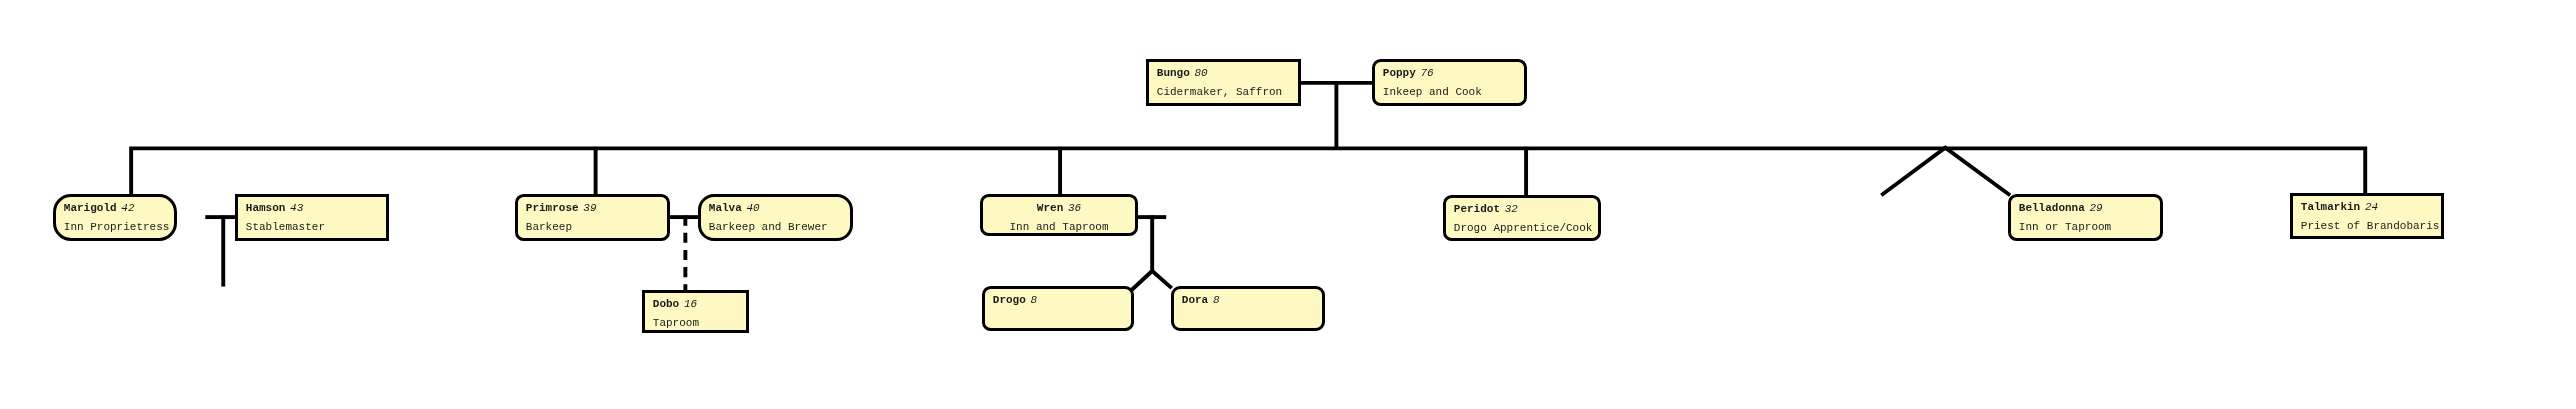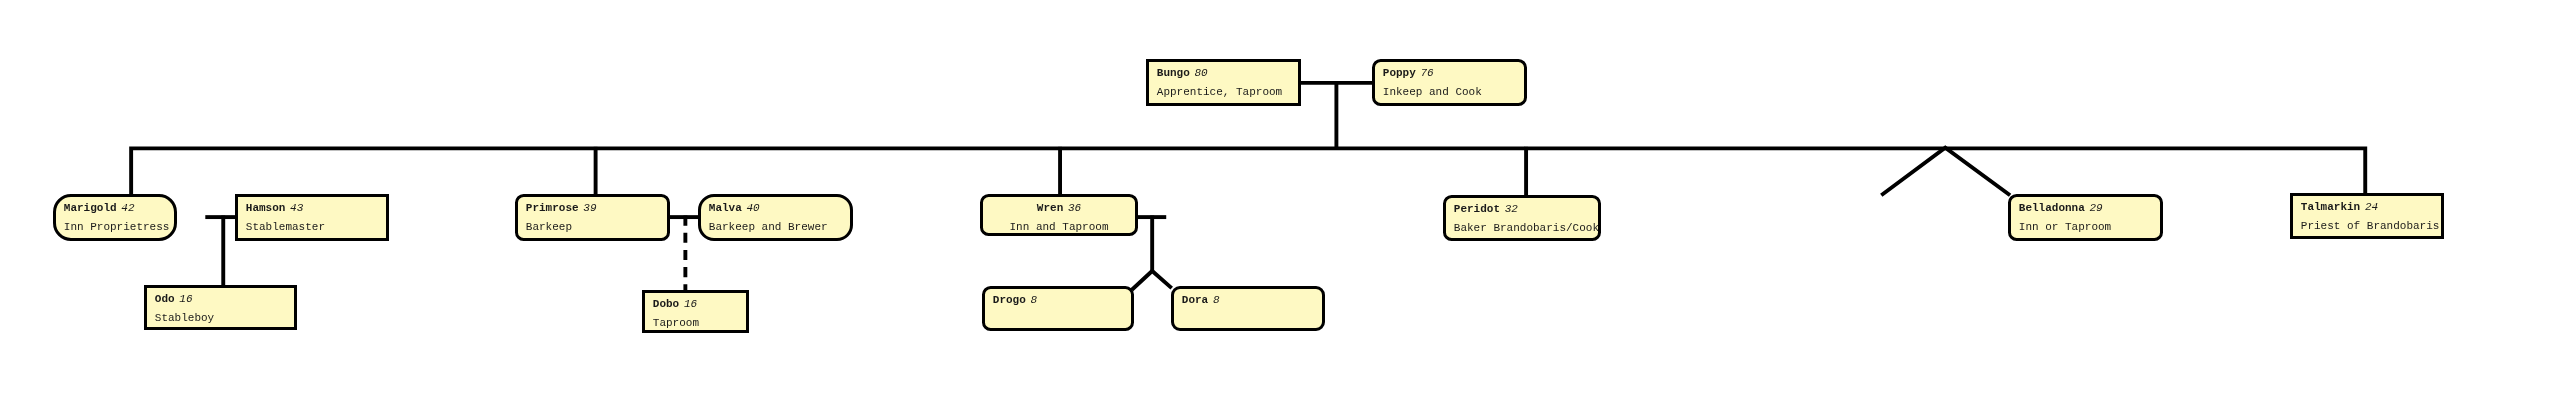--- a/index.html
+++ b/index.html
@@ -63,21 +63,21 @@
     <line x1="857" y1="278" x2="896" y2="278"></line>
     <line class="dashed" x1="878" y1="276" x2="878" y2="374"></line>
 
     <line x1="1456" y1="278" x2="1494" y2="278"></line>
     <line x1="1476" y1="276" x2="1476" y2="347"></line>
     <path d="M1450 371 L1476 347 L1501 369"></path>
   </svg>
 
   <div class="box" style="left:1146px; top:59px; width:155px; height:47px;">
     <div><span class="name">Bungo</span><span class="age">80</span></div>
-    <div class="role">Apprentice, Taproom</div>
+    <div class="role">Cidermaker, Saffron</div>
   </div>
   <div class="box rounded" style="left:1372px; top:59px; width:155px; height:47px;">
     <div><span class="name">Poppy</span><span class="age">76</span></div>
     <div class="role">Inkeep and Cook</div>
   </div>
 
   <div class="box rounded" style="left:53px; top:194px; width:124px; height:47px;border-radius:18px;">
     <div><span class="name">Marigold</span><span class="age">42</span></div>
     <div class="role">Inn Proprietress</div>
   </div>
@@ -92,35 +92,31 @@
   <div class="box rounded" style="left:698px; top:194px; width:155px; height:47px;border-radius:16px;">
     <div><span class="name">Malva</span><span class="age">40</span></div>
     <div class="role">Barkeep and Brewer</div>
   </div>
   <div class="box rounded" style="left:980px; top:194px; width:158px; height:42px;text-align:center;">
     <div><span class="name">Wren</span><span class="age">36</span></div>
     <div class="role">Inn and Taproom</div>
   </div>
   <div class="box rounded" style="left:1443px; top:195px; width:158px; height:46px;">
     <div><span class="name">Peridot</span><span class="age">32</span></div>
-    <div class="role">Baker Brandobaris/Cook</div>
+    <div class="role">Drogo Apprentice/Cook</div>
   </div>
   <div class="box rounded" style="left:2008px; top:194px; width:155px; height:47px;">
     <div><span class="name">Belladonna</span><span class="age">29</span></div>
     <div class="role">Inn or Taproom</div>
   </div>
   <div class="box" style="left:2290px; top:193px; width:154px; height:46px;">
     <div><span class="name">Talmarkin</span><span class="age">24</span></div>
     <div class="role">Priest of Brandobaris</div>
   </div>
 
-  <div class="box" style="left:144px; top:285px; width:153px; height:45px;">
-    <div><span class="name">Odo</span><span class="age">16</span></div>
-    <div class="role">Stableboy</div>
-  </div>
   <div class="box" style="left:642px; top:290px; width:107px; height:43px;">
     <div><span class="name">Dobo</span><span class="age">16</span></div>
     <div class="role">Taproom</div>
   </div>
   <div class="box rounded" style="left:982px; top:286px; width:152px; height:45px;">
     <div><span class="name">Drogo</span><span class="age">8</span></div>
     <div class="role"></div>
   </div>
   <div class="box" style="left:1171px; top:286px; width:154px; height:45px;border-radius:9px;">
     <div><span class="name">Dora</span><span class="age">8</span></div>

